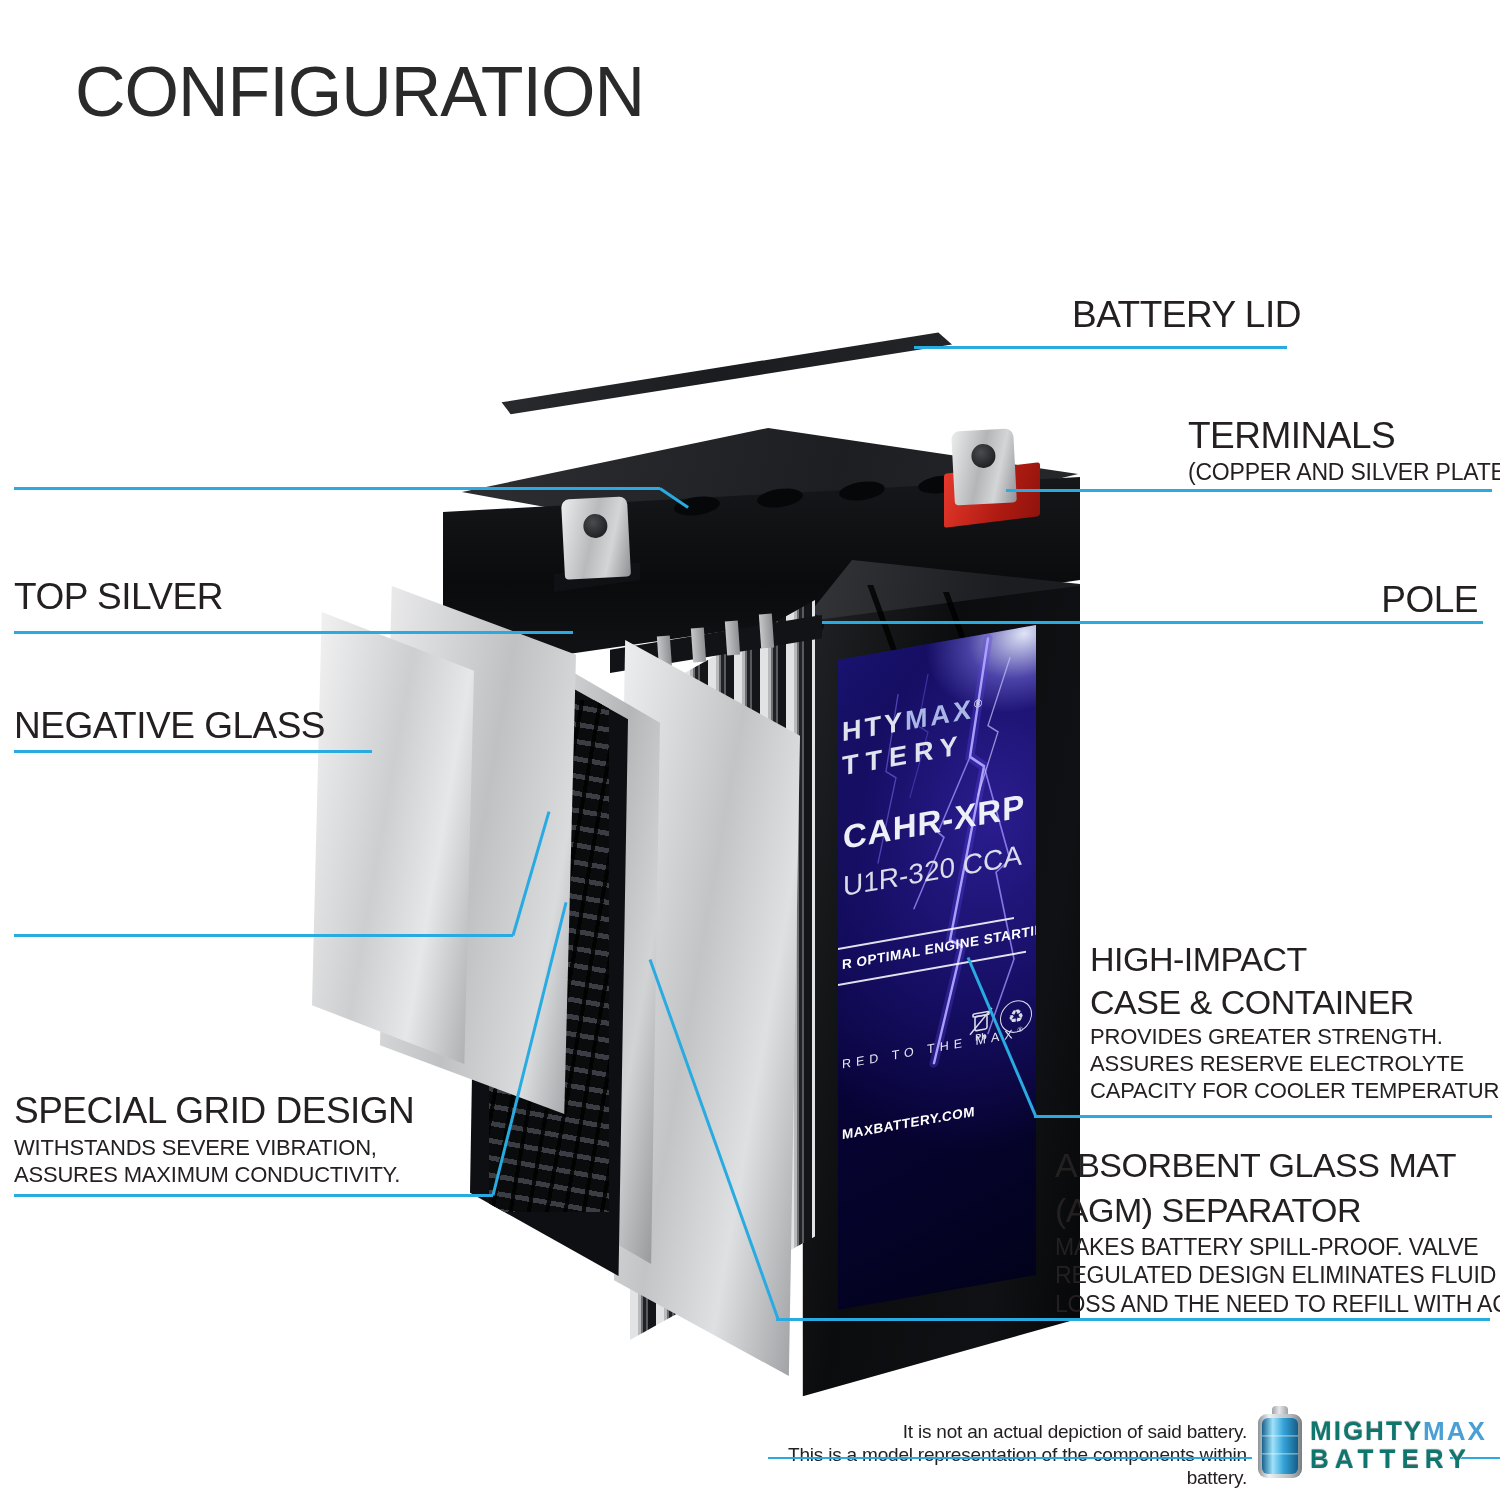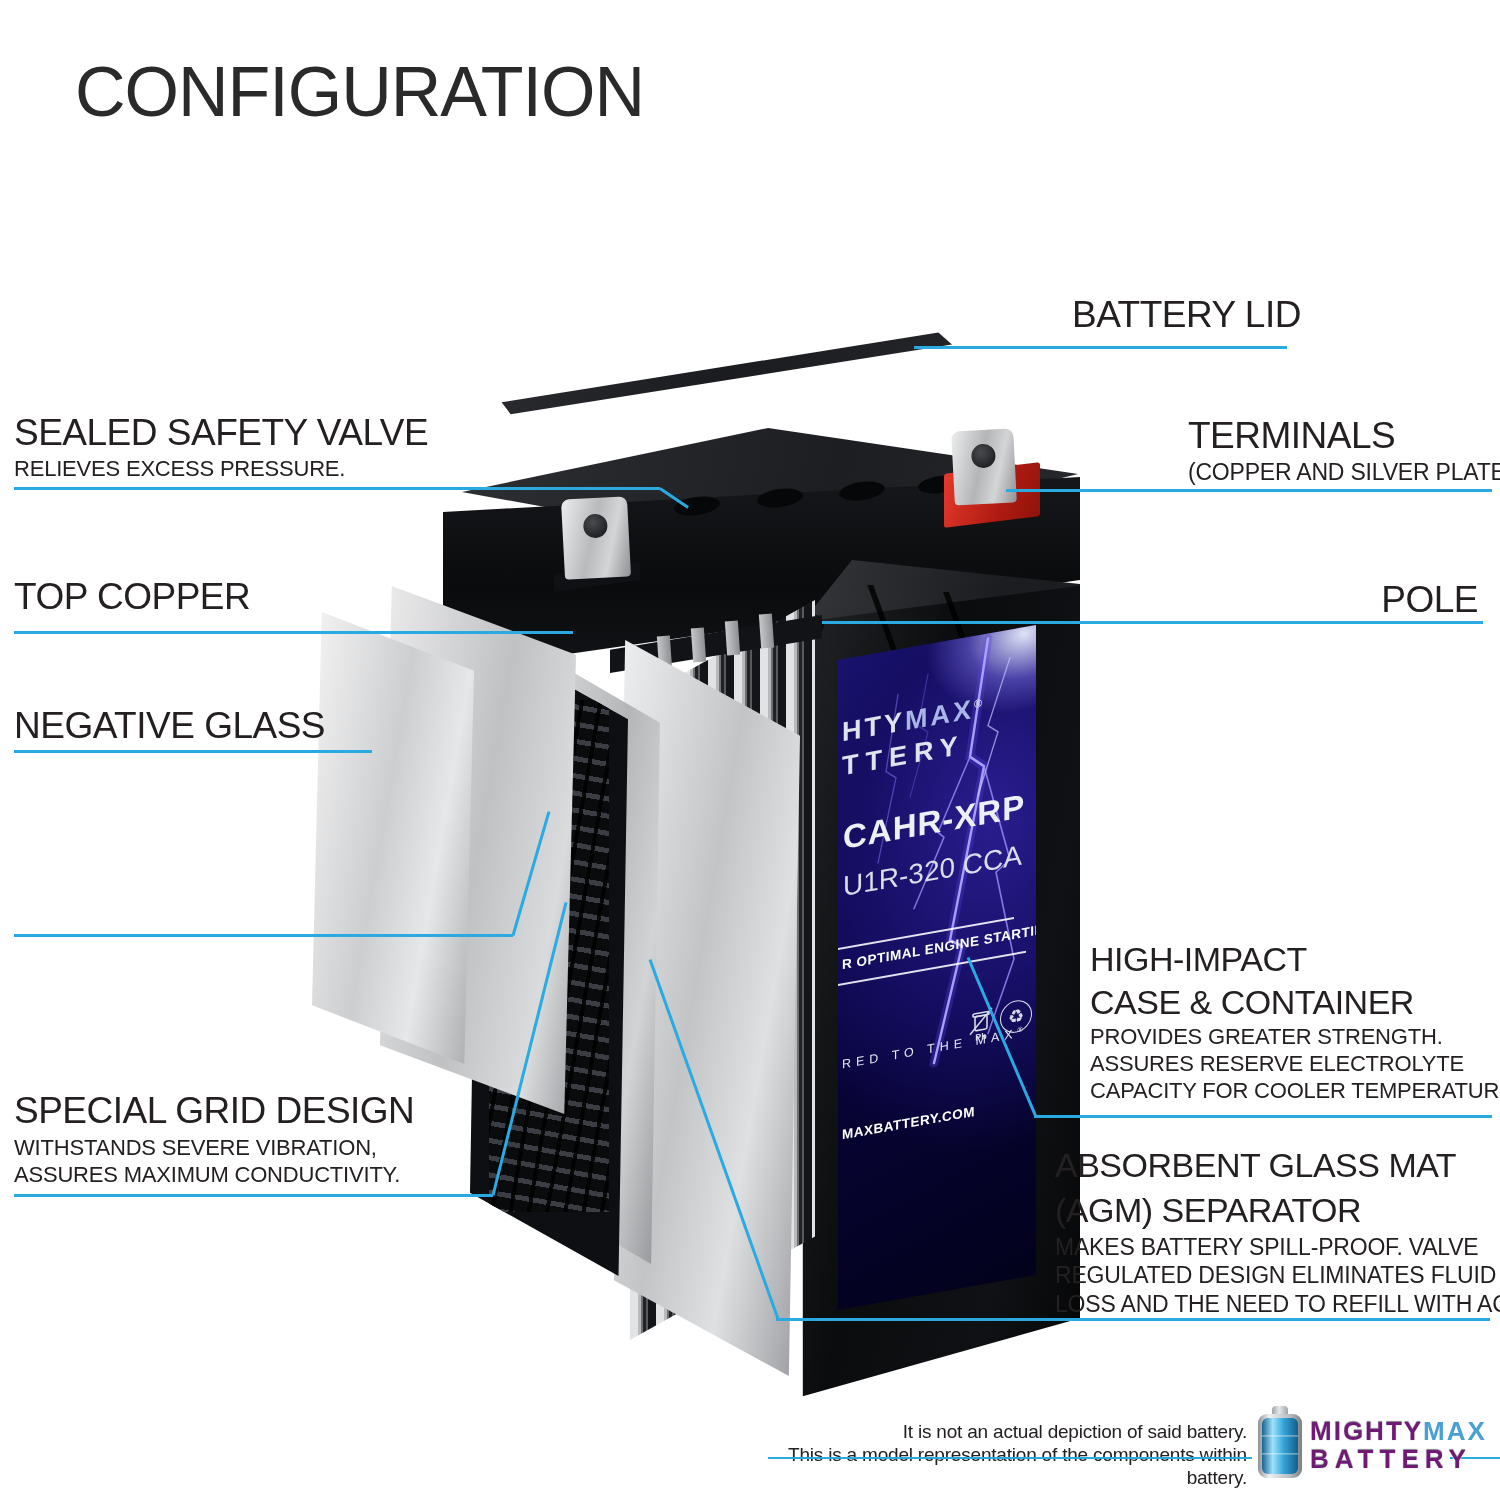--- a/index.html
+++ b/index.html
@@ -20,21 +20,21 @@
   #label{position:absolute;left:838px;top:660px;width:198px;height:650px;
          transform:skewY(-10deg);transform-origin:0 0;overflow:hidden;
          background:
            radial-gradient(140px 110px at 94% 1%, rgba(235,240,255,.95), rgba(150,140,255,.40) 40%, rgba(0,0,0,0) 70%),
            radial-gradient(300px 420px at 78% 28%, #2a1d8f 0%, #150e63 45%, rgba(0,0,0,0) 80%),
            linear-gradient(160deg,#1c1677 0%,#0e0850 35%,#070335 60%,#03021c 100%);}
   #label svg{position:absolute;left:0;top:0;width:100%;height:100%;}
   .lbltxt{position:absolute;color:#eef0f8;white-space:nowrap;z-index:2;}
   .lblhr{position:absolute;height:2px;background:rgba(255,255,255,.88);z-index:2;}
   
-  .chrome{color:#701a75;text-shadow:0 1px 0 #f2f4f6,0 -1px 1px #7e8388;text-align:center;}
+  .chrome{color:#0f766e;text-shadow:0 1px 0 #f2f4f6,0 -1px 1px #7e8388;text-align:center;}
 </style>
 </head>
 <body>
 
 <div id="stage">
 
   <div style="position:absolute;left:75px;top:52px;font-size:70px;font-weight:400;letter-spacing:-1px;color:#2b2a2a;">CONFIGURATION</div>
 
   <div class="part" style="left:0;top:0;width:1500px;height:1500px;">
 
@@ -154,34 +154,30 @@
     <div class="plate" style="left:380px;top:586px;width:196px;height:528px;
                 background:linear-gradient(100deg,#ededee,#c0c1c3 50%,#dadbdd 80%,#a2a3a6 98%);"></div>
 
     <div class="plate" style="left:312px;top:612px;width:162px;height:452px;
                 background:linear-gradient(100deg,#f4f4f5,#cdcecf 45%,#e6e7e8 70%,#aeafb1 97%);"></div>
   </div>
 
   <div class="ct" style="left:1072px;top:295px;">BATTERY LID</div>
   <div class="cl" style="left:914px;top:346px;width:373px;"></div>
 
-  <div style="position:absolute;left:14px;top:413px;">
-    <div class="ct" style="position:static;">SEALED SAFETY VALVE</div>
-    <div class="cs" style="margin-top:3px;">RELIEVES EXCESS PRESSURE.</div>
-  </div>
   <div class="cl" style="left:14px;top:487px;width:646px;"></div>
   <div class="cl d" style="left:660px;top:487px;width:34px;transform:rotate(34.2deg);"></div>
 
   <div style="position:absolute;left:1188px;top:416px;">
     <div class="ct" style="position:static;">TERMINALS</div>
     <div class="cs" style="margin-top:2px;font-size:23px;">(COPPER AND SILVER PLATED)</div>
   </div>
   <div class="cl" style="left:1006px;top:489px;width:486px;"></div>
 
-  <div class="ct" style="left:14px;top:577px;">TOP COPPER</div>
+  <div class="ct" style="left:14px;top:577px;">TOP SILVER</div>
   <div class="cl" style="left:14px;top:631px;width:559px;"></div>
 
   <div class="ct" style="right:22px;top:580px;text-align:right;">POLE</div>
   <div class="cl" style="left:822px;top:621px;width:661px;"></div>
 
   <div class="ct" style="left:14px;top:706px;">NEGATIVE GLASS</div>
   <div class="cl" style="left:14px;top:750px;width:358px;"></div>
 
   <div class="cl" style="left:14px;top:934px;width:499px;"></div>
   <div class="cl d" style="left:513px;top:934px;width:129px;transform:rotate(-73.8deg);"></div>

